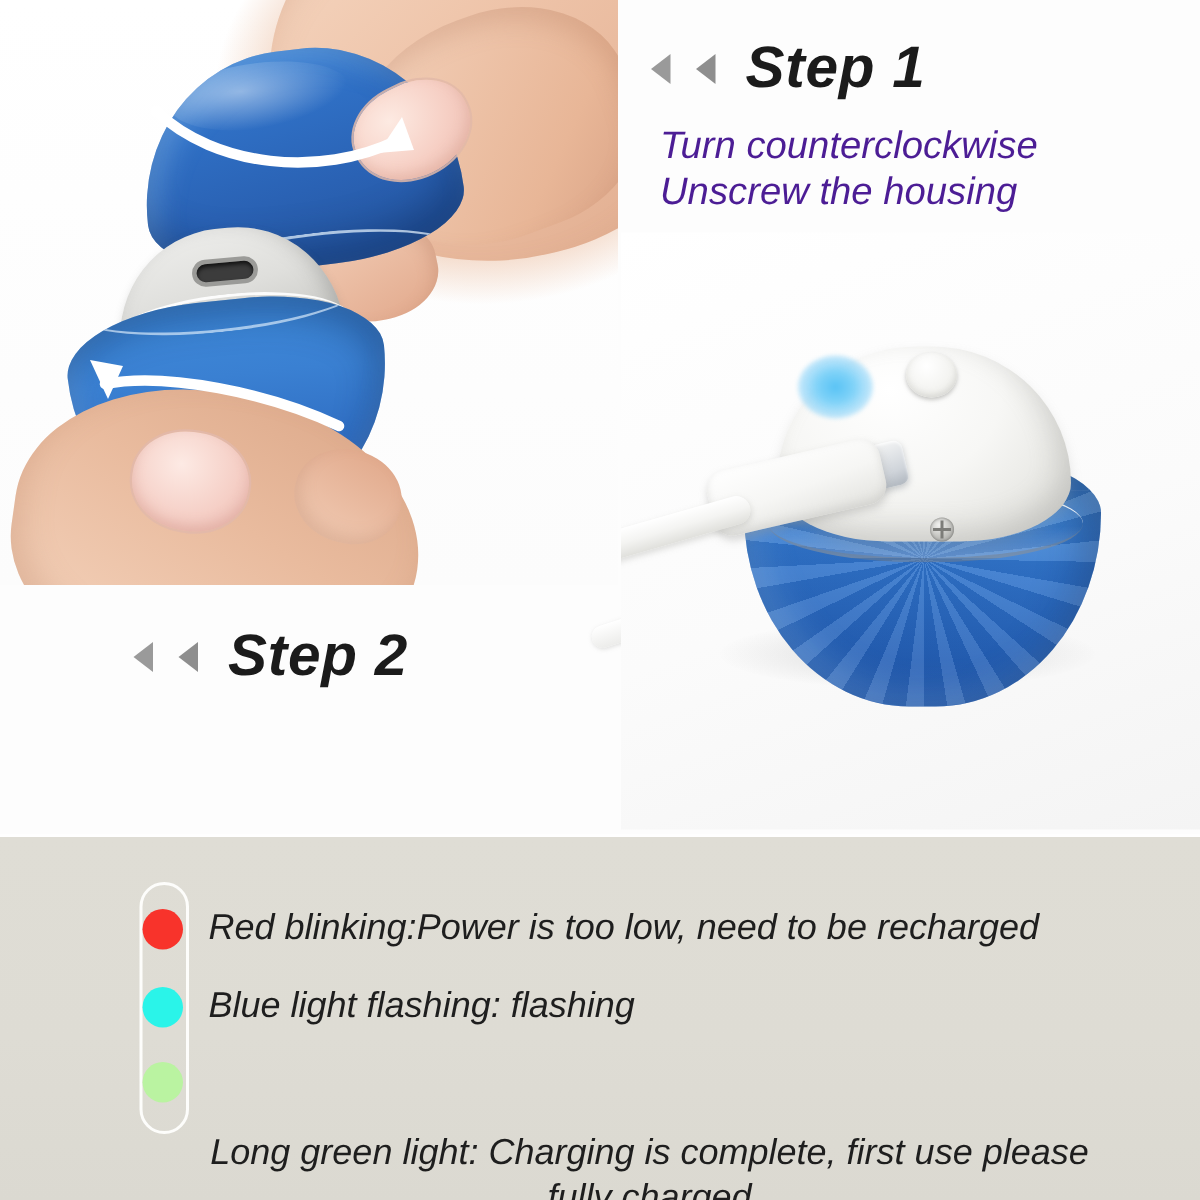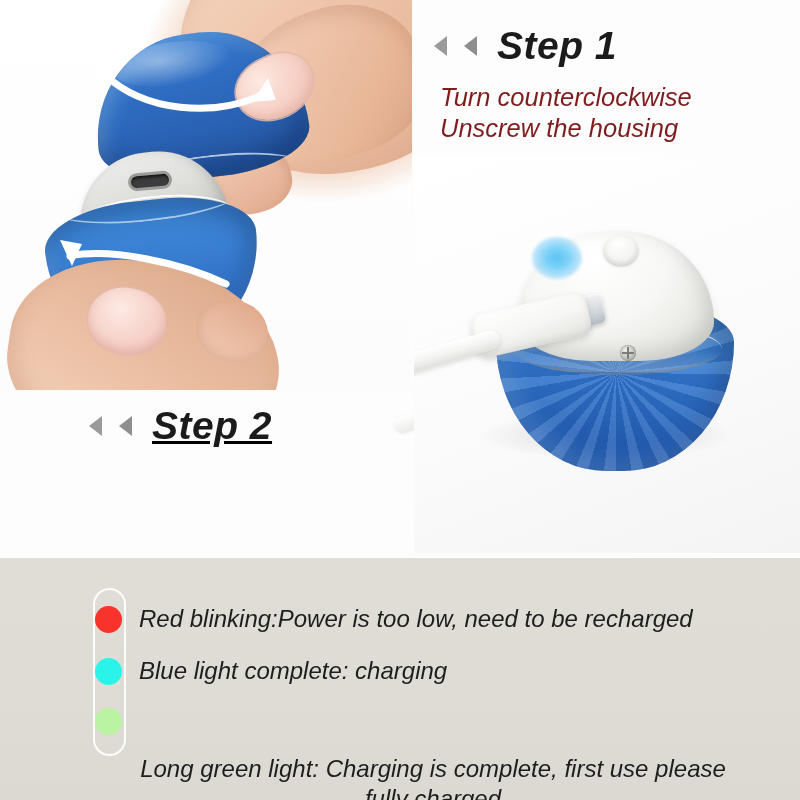--- a/index.html
+++ b/index.html
@@ -244,27 +244,27 @@
     border-bottom:10px solid transparent;
     border-right:13px solid #9a9a9a;
   }
   .step-head .tri.t2 { border-right-color:#8e8e8e; }
   .step-title {
     font-size:39px; font-style:italic; font-weight:bold; color:#1b1b1b;
     letter-spacing:.5px; line-height:1; margin-left:3px;
   }
   .step-body {
     position:absolute;
-    font-size:25.5px; font-style:italic; color:#7f1d1d;
+    font-size:25.5px; font-style:italic; color:#4c1d95;
     line-height:1.22; white-space:pre-line;
   }
 
   #step1-head { left:434px; top:26px; }
   #step1-body { left:440px; top:82px; }
-  #step2-head { left:89px; top:406px;text-decoration:underline; }
+  #step2-head { left:89px; top:418px; }
   #step2-body { left:96px; top:462px; }
 
   
   .legend-panel {
     position:absolute; left:0; top:558px; width:800px; height:242px;
     background:linear-gradient(180deg,#dfddd5 0%, #dedcd4 55%, #dbd9d1 100%);
   }
   .legend-capsule {
     position:absolute; left:93px; top:30px; width:33px; height:168px;
     border:2.5px solid #fdfdfb; border-radius:17px;
@@ -359,21 +359,21 @@
     <div class="legend-capsule"></div>
     <div class="legend-list">
 
       <div class="legend-row">
         <span class="dot" style="background: rgb(248, 51, 43);"></span>
         <span class="legend-text">Red blinking:Power is too low, need to be recharged</span>
       </div>
 
       <div class="legend-row">
         <span class="dot" style="background: rgb(42, 244, 233);"></span>
-        <span class="legend-text">Blue light complete: charging</span>
+        <span class="legend-text">Blue light flashing: flashing</span>
       </div>
 
       <div class="legend-row">
         <span class="dot" style="background: rgb(186, 243, 161);"></span>
         <span class="legend-text">Long green light: Charging is complete, first use please fully charged</span>
       </div>
 
     </div>
   </div>
 

